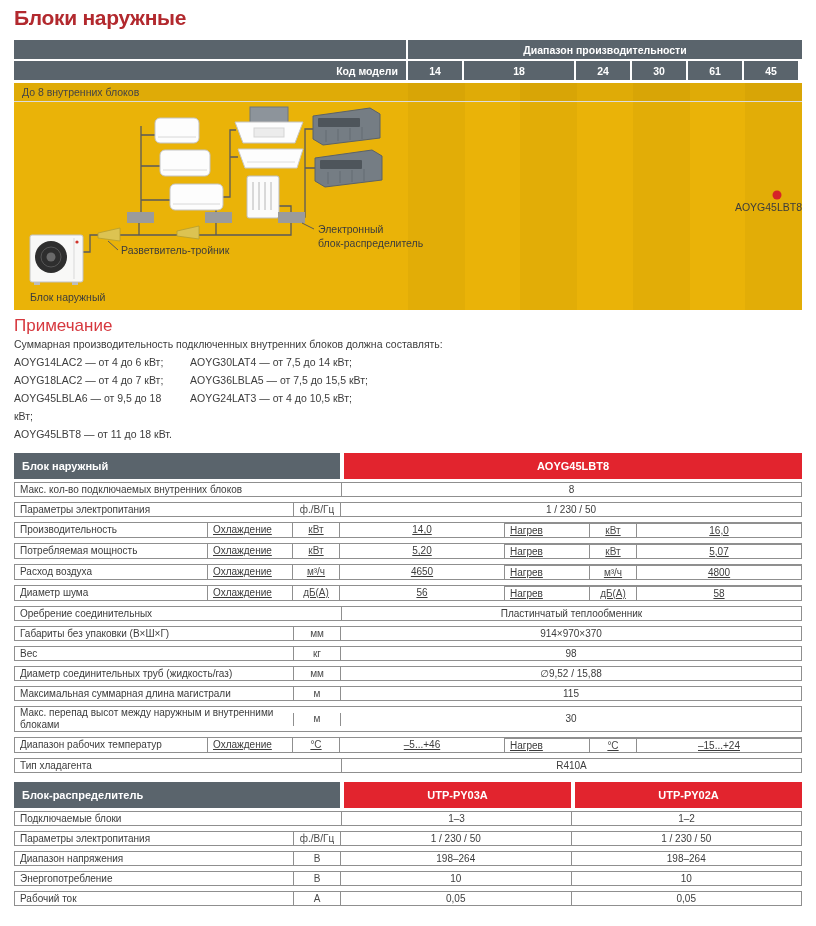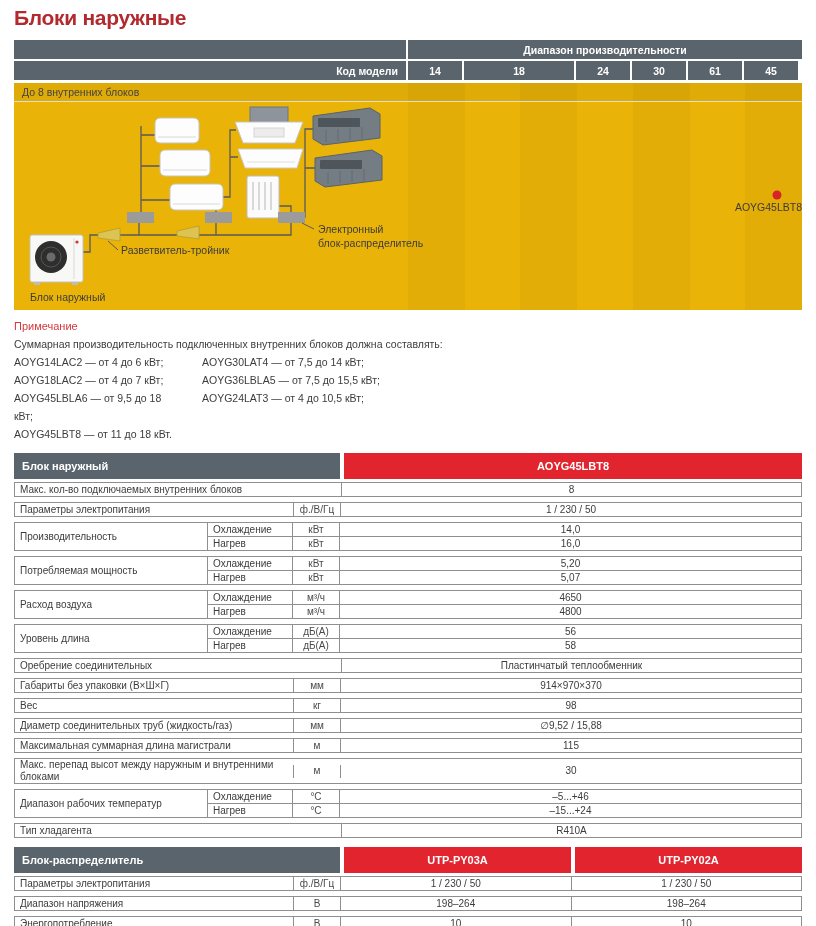--- a/index.html
+++ b/index.html
@@ -35,22 +35,22 @@
   .dband{
     position:relative; height:19px; background:rgba(0,0,0,0.045);
     border-bottom:1px solid #dcdcdc; display:flex; align-items:center;
     padding-left:8px; font-size:10.5px; color:#444;
   }
   .dsvg{position:absolute; left:0; top:19px; width:788px; height:208px;}
   .dsvg text{font-family:"Liberation Sans",sans-serif; font-size:10.5px; fill:#3c3c3c;}
 
   
   .note{margin:2px 0 10px 0; font-size:10.5px; line-height:16px;}
-  .note-title{color:#d6383e; font-size:11px; margin-bottom:2px;}
-  .note-grid{display:grid; grid-template-columns:168px auto; column-gap:20px; line-height:18px; margin-top:1px;}
+  .note-title{color:#d6383e; font-size:17px; margin-bottom:2px;}
+  .note-grid{display:grid; grid-template-columns:168px auto; column-gap:8px; line-height:18px; margin-top:1px;}
 
   
   .spec{margin-bottom:9px;}
   .spec-head{display:flex; gap:4px; margin-bottom:3px;}
   .spec-title{
     flex:0 0 326px; background:var(--slate); color:#fff; font-weight:bold; font-size:11px;
     height:26px; display:flex; align-items:center; padding-left:8px;
   }
   .spec-models{flex:1; display:flex; gap:4px;}
   .spec-model{
@@ -60,21 +60,21 @@
   .srow{display:flex; border:1px solid var(--border); margin-bottom:5px; background:#fff; align-items:center;}
   .cell{font-size:10px; color:var(--text); display:flex; align-items:center; padding:0 5px; min-height:13px; line-height:12px;}
   .bl{border-left:1px solid var(--border);}
   .bt{border-top:1px solid var(--border);}
   .w-full{flex:0 0 326px;}
   .w-lab{flex:0 0 278px;}
   .w-unit{flex:0 0 47px; justify-content:center; color:var(--ltext); font-size:10px; padding:0 2px;}
   .w-glab{flex:0 0 192px;}
   .w-sub{flex:0 0 85px;}
   .val{flex:1 1 0; justify-content:center; text-align:center; padding:0 3px; font-size:10px;}
-  .stack{flex:1; display:flex; flex-direction:column;}
+  .stack{flex:1; display:flex; flex-direction:row;text-decoration:underline;}
   .sline{display:flex; flex:1; align-items:stretch;}
 </style>
 </head>
 <body>
 
 <div class="page">
 
   <div class="title">Блоки наружные</div>
 
   <div class="cap">
@@ -273,21 +273,21 @@
             <div class="cell val bl">4650</div>
           </div>
           <div class="sline bt">
             <div class="cell w-sub bl">Нагрев</div>
             <div class="cell w-unit bl">м³/ч</div>
             <div class="cell val bl">4800</div>
           </div>
         </div>
       </div>
       <div class="srow">
-        <div class="cell w-glab">Уровень длина</div>
+        <div class="cell w-glab">Диаметр шума</div>
         <div class="stack">
           <div class="sline">
             <div class="cell w-sub bl">Охлаждение</div>
             <div class="cell w-unit bl">дБ(А)</div>
             <div class="cell val bl">56</div>
           </div>
           <div class="sline bt">
             <div class="cell w-sub bl">Нагрев</div>
             <div class="cell w-unit bl">дБ(А)</div>
             <div class="cell val bl">58</div>
@@ -346,20 +346,25 @@
 
   <div class="spec" id="distributor-spec">
       <div class="spec-head">
         <div class="spec-title">Блок-распределитель</div>
         <div class="spec-models">
           <div class="spec-model">UTP-PY03A</div>
           <div class="spec-model">UTP-PY02A</div>
         </div>
       </div>
       <div class="srow">
+        <div class="cell w-full">Подключаемые блоки</div>
+        <div class="cell val bl">1–3</div>
+        <div class="cell val bl">1–2</div>
+      </div>
+      <div class="srow">
         <div class="cell w-lab">Параметры электропитания</div>
         <div class="cell w-unit bl">ф./В/Гц</div>
         <div class="cell val bl">1 / 230 / 50</div>
         <div class="cell val bl">1 / 230 / 50</div>
       </div>
       <div class="srow">
         <div class="cell w-lab">Диапазон напряжения</div>
         <div class="cell w-unit bl">В</div>
         <div class="cell val bl">198–264</div>
         <div class="cell val bl">198–264</div>

